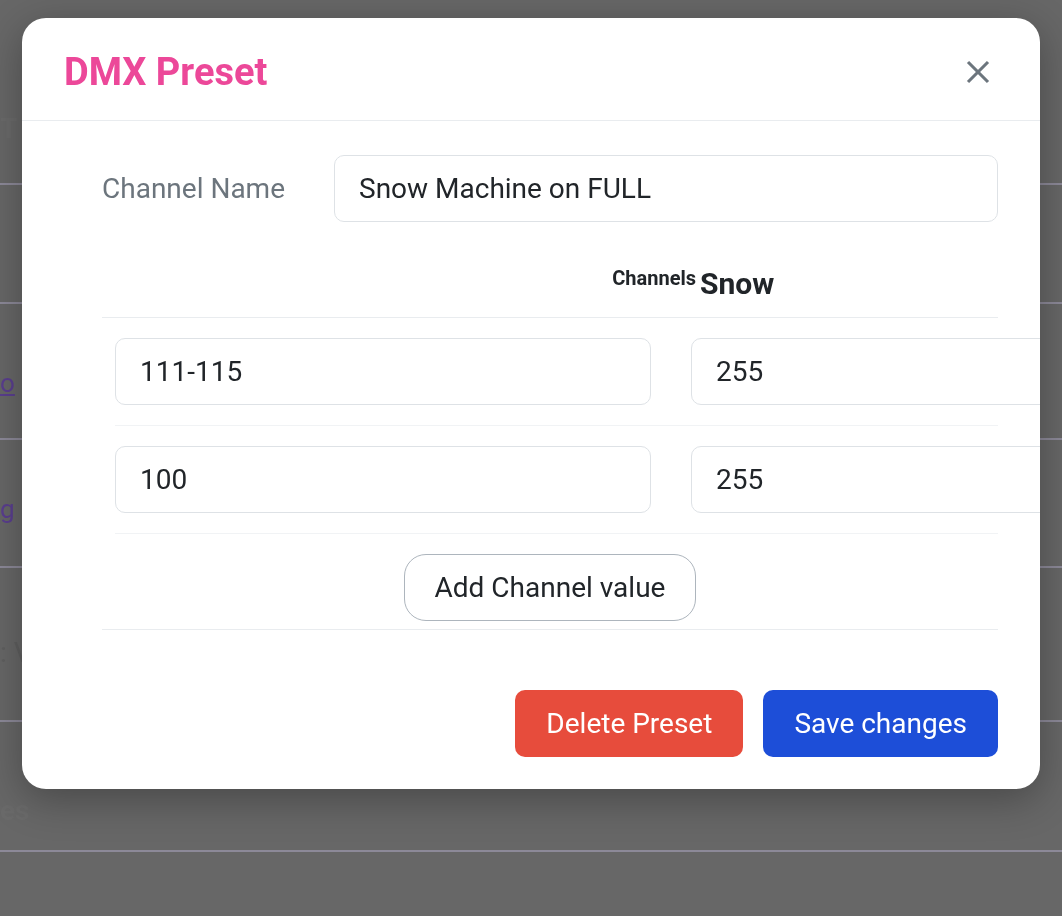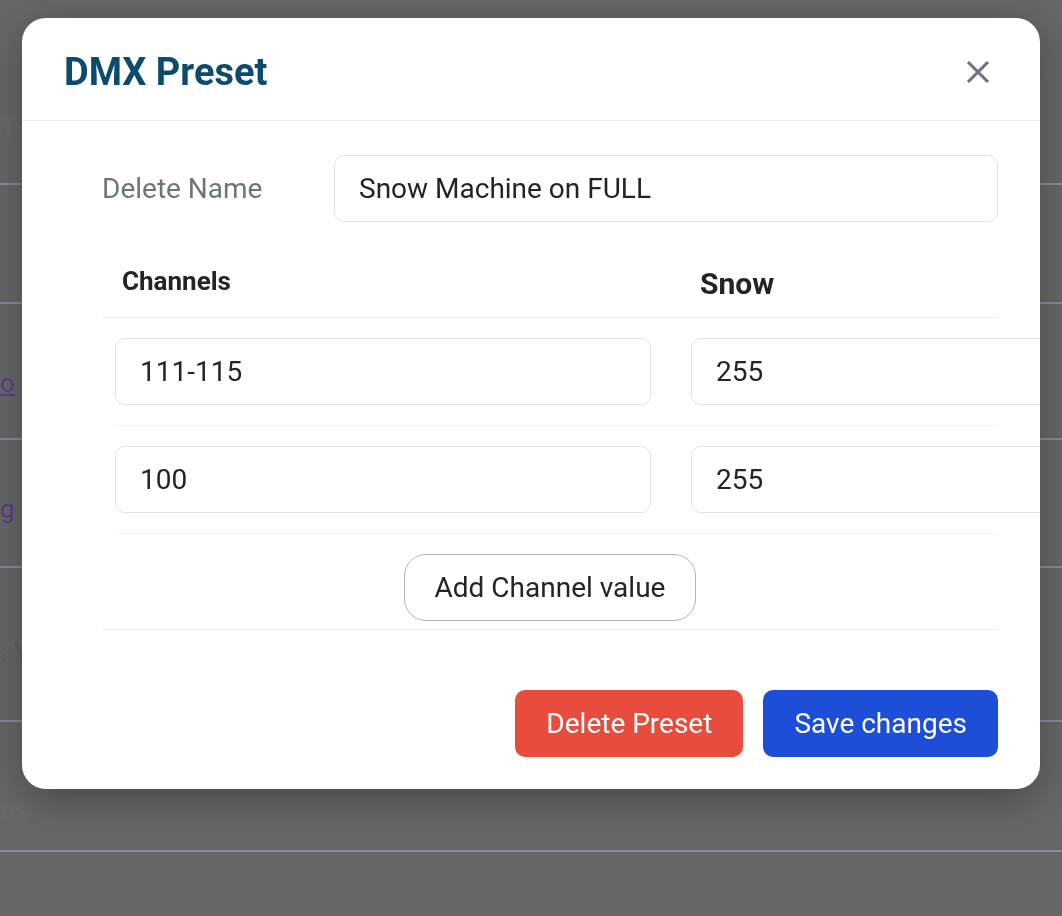--- a/index.html
+++ b/index.html
@@ -63,21 +63,21 @@
       display: flex;
       align-items: center;
       justify-content: space-between;
       padding: 32px 42px 26px 42px;
       border-bottom: 1px solid #e9ecef;
     }
     
     .modal-title {
       font-size: 38px;
       font-weight: 700;
-      color: #0c4a6e;
+      color: #ec4899;
       text-align: center;
     }
     
     .close-btn {
       width: 40px;
       height: 40px;
       display: flex;
       align-items: center;
       justify-content: center;
       cursor: pointer;
@@ -125,24 +125,25 @@
     }
     
     .table-head {
       display: flex;
       padding: 10px 0 16px 0;
       border-bottom: 1px solid #e9ecef;
     }
     
     .col-channels {
       flex: 0 0 594px;
-      font-size: 26px;
+      font-size: 20px;
       font-weight: 700;
       color: #212529;
       padding-left: 20px;
+      text-align: right;
     }
     
     .col-value {
       flex: 1;
       font-size: 30px;
       font-weight: 700;
       color: #212529;
       padding-left: 4px;
     }
     
@@ -257,21 +258,21 @@
       <svg viewBox="0 0 24 24">
         <line x1="4" y1="4" x2="20" y2="20"></line>
         <line x1="20" y1="4" x2="4" y2="20"></line>
       </svg>
     </button>
   </div>
 
   <div class="modal-body">
 
     <div class="name-row">
-      <label class="name-label">Delete Name</label>
+      <label class="name-label">Channel Name</label>
       <input type="text" class="name-input" value="Snow Machine on FULL" style="">
     </div>
 
     <div class="channels-block">
       <div class="table-head">
         <div class="col-channels">Channels</div>
         <div class="col-value">Snow</div>
       </div>
 
       <div class="channel-row">

